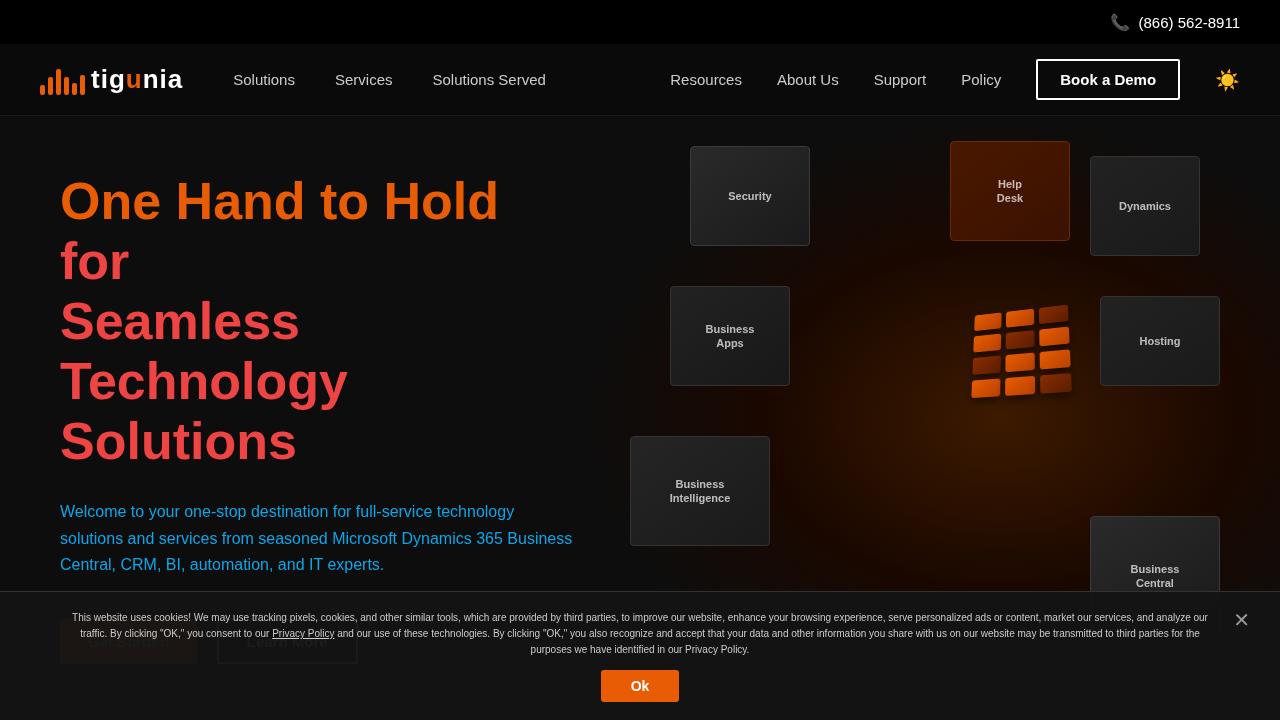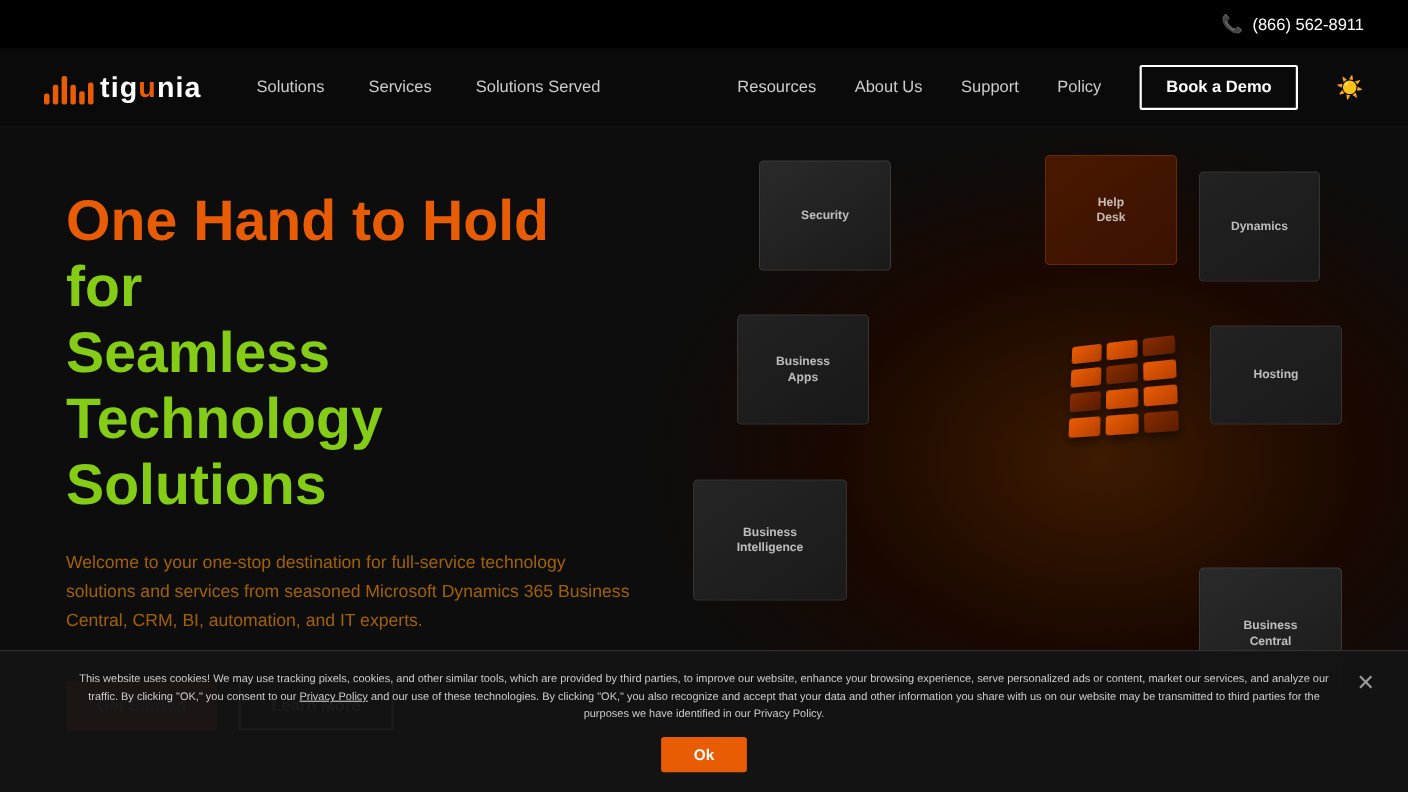--- a/index.html
+++ b/index.html
@@ -265,25 +265,25 @@
       max-width: 640px;
     }
 
     .hero-headline {
       font-size: 52px;
       font-weight: 800;
       line-height: 1.15;
       margin-bottom: 28px;
     }
     .headline-orange { color: #e85d04; }
-    .headline-white { color: #84cc16; }
+    .headline-white { color: #ef4444; }
 
     .hero-description {
       font-size: 16px;
-      color: #a16207;
+      color: #0ea5e9;
       line-height: 1.65;
       max-width: 560px;
       margin-bottom: 40px;
     }
 
     .hero-buttons {
       display: flex;
       gap: 20px;
       align-items: center;
     }

